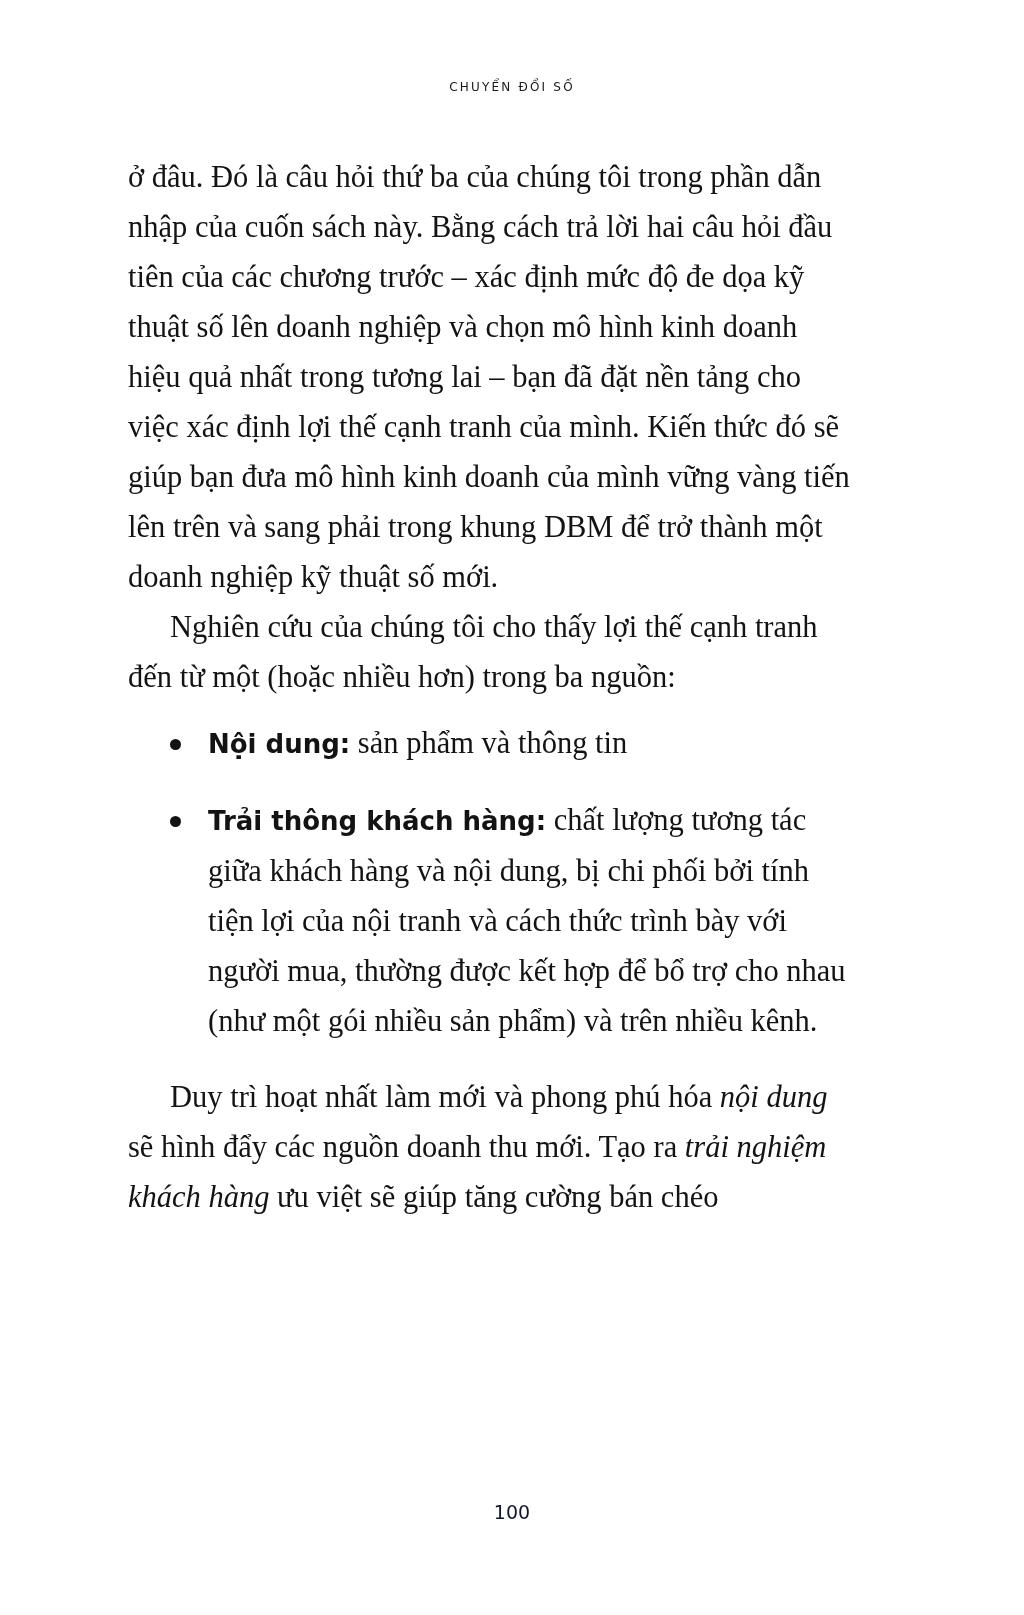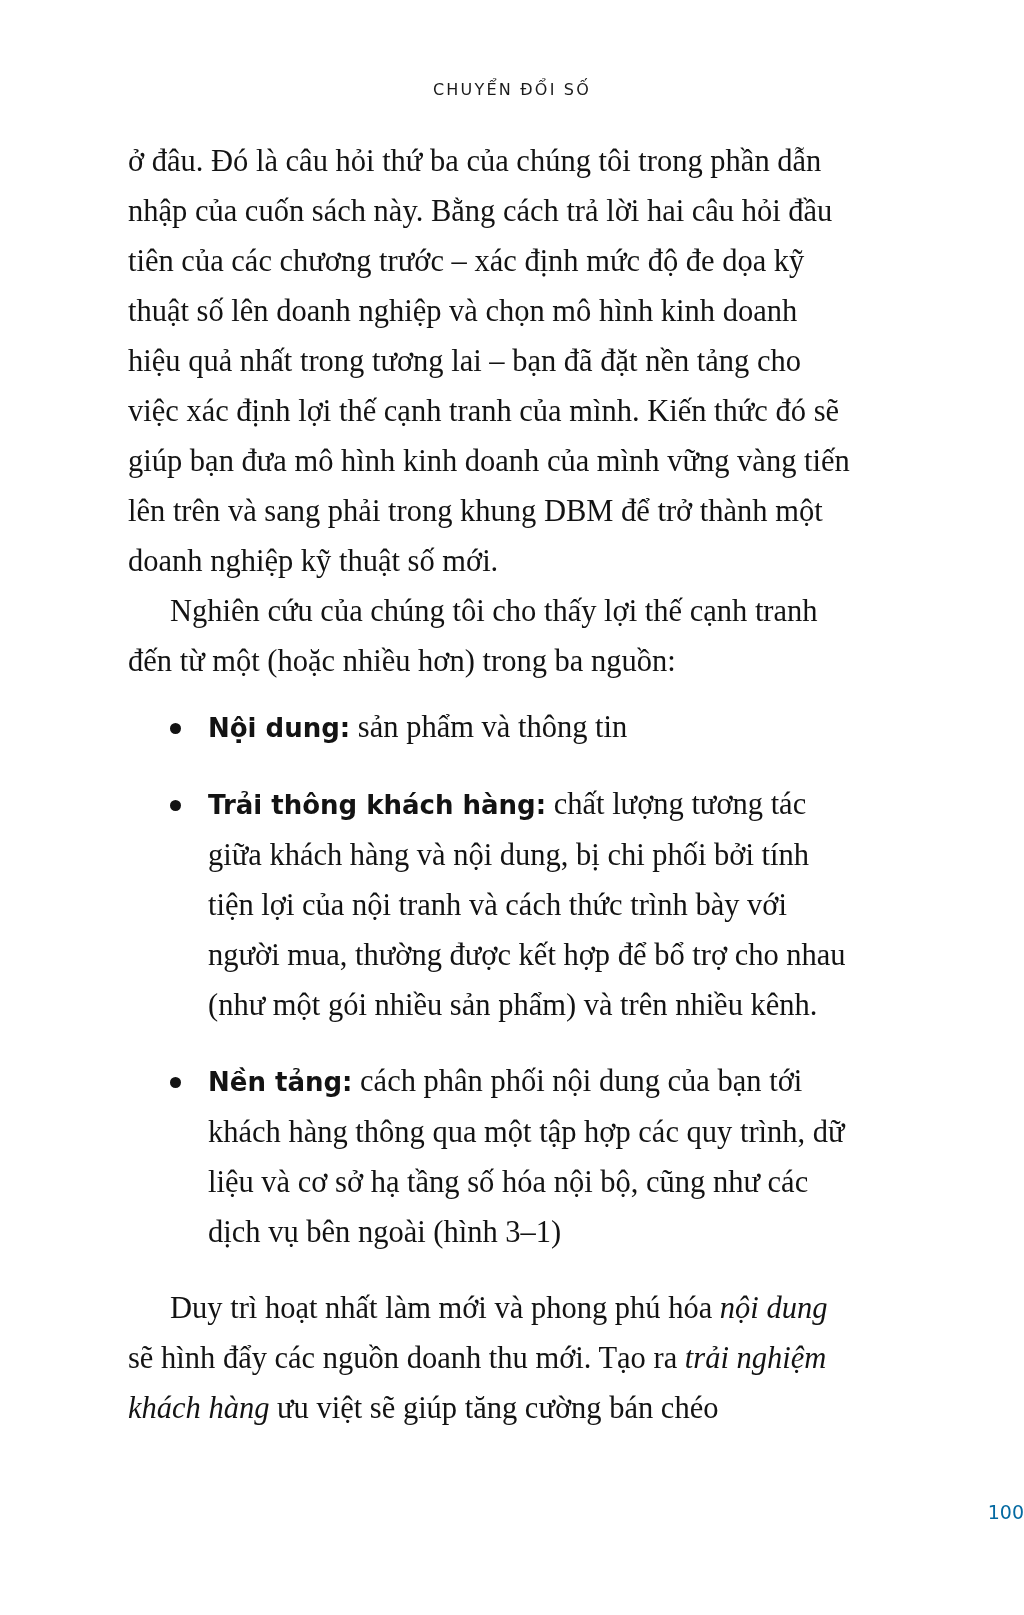--- a/index.html
+++ b/index.html
@@ -23,28 +23,28 @@
     height: 1615px;
     background: #ffffff;
   }
   .running-head {
     position: absolute;
     top: 80px;
     left: 0;
     width: 1024px;
     text-align: center;
     font-family: "DejaVu Sans", sans-serif;
-    font-size: 16px;
+    font-size: 12px;
     letter-spacing: 2.2px;
     color: #1a1a1a;
   }
   .content {
     position: absolute;
     left: 128px;
-    top: 136px;
+    top: 152px;
     width: 722px;
   }
   p.body-para {
     margin: 0;
     font-size: 30.5px;
     line-height: 50px;
     text-align: left;
     color: #131313;
   }
   p.indent {
@@ -83,24 +83,24 @@
     font-style: italic;
   }
   .after-bullets {
     margin-top: 14px;
   }
   .folio {
     position: absolute;
     bottom: 92px;
     left: 0;
     width: 1024px;
-    text-align: right;
+    text-align: center;
     font-family: "DejaVu Sans", sans-serif;
     font-size: 19px;
-    color: #0369a1;
+    color: #0f172a;
   }
 </style>
 </head>
 <body>
 
 <div class="page">
 
   <div class="running-head">CHUYỂN ĐỔI SỐ</div>
 
   <div class="content">
@@ -111,24 +111,20 @@
 
     <ul class="bullets">
       <li>
         <span class="dot"></span>
         <span class="lead">Nội dung:</span><span> sản phẩm và thông tin</span>
       </li>
       <li>
         <span class="dot"></span>
         <span class="lead">Trải thông khách hàng:</span><span> chất lượng tương tác giữa khách hàng và nội dung, bị chi phối bởi tính tiện lợi của nội tranh và cách thức trình bày với người mua, thường được kết hợp để bổ trợ cho nhau (như một gói nhiều sản phẩm) và trên nhiều kênh.</span>
       </li>
-      <li>
-        <span class="dot"></span>
-        <span class="lead">Nền tảng:</span><span> cách phân phối nội dung của bạn tới khách hàng thông qua một tập hợp các quy trình, dữ liệu và cơ sở hạ tầng số hóa nội bộ, cũng như các dịch vụ bên ngoài (hình 3–1)</span>
-      </li>
     </ul>
 
     <p class="body-para indent after-bullets"><span>Duy trì hoạt nhất làm mới và phong phú hóa </span><em>nội dung</em><span> sẽ hình đẩy các nguồn doanh thu mới. Tạo ra </span><em>trải nghiệm khách hàng</em><span> ưu việt sẽ giúp tăng cường bán chéo</span></p>
 
   </div>
 
   <div class="folio">100</div>
 
 </div>
 

